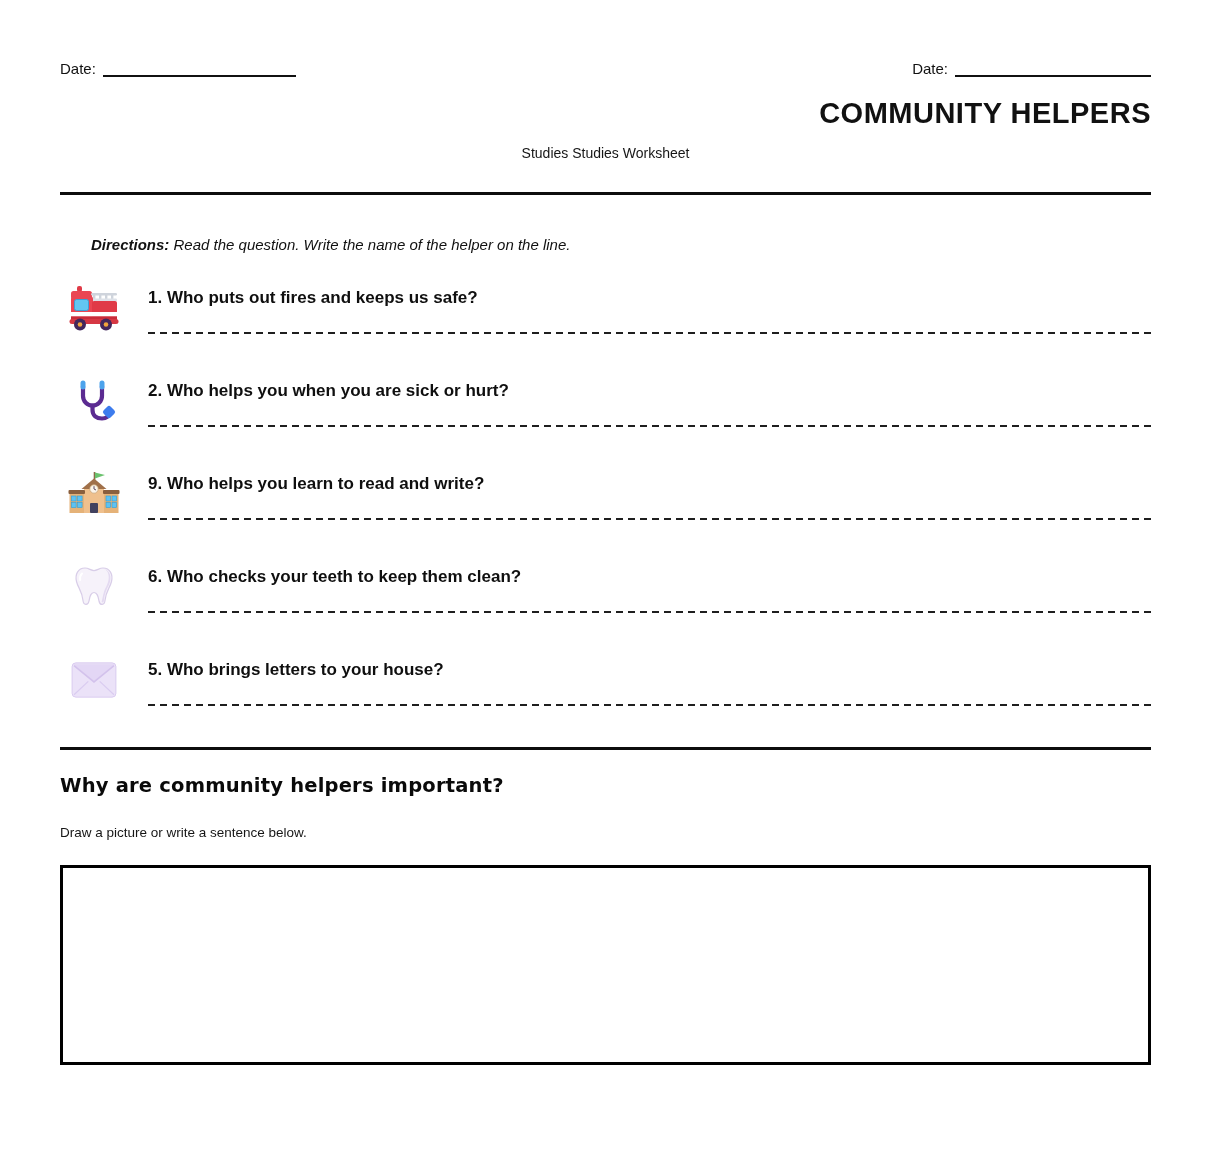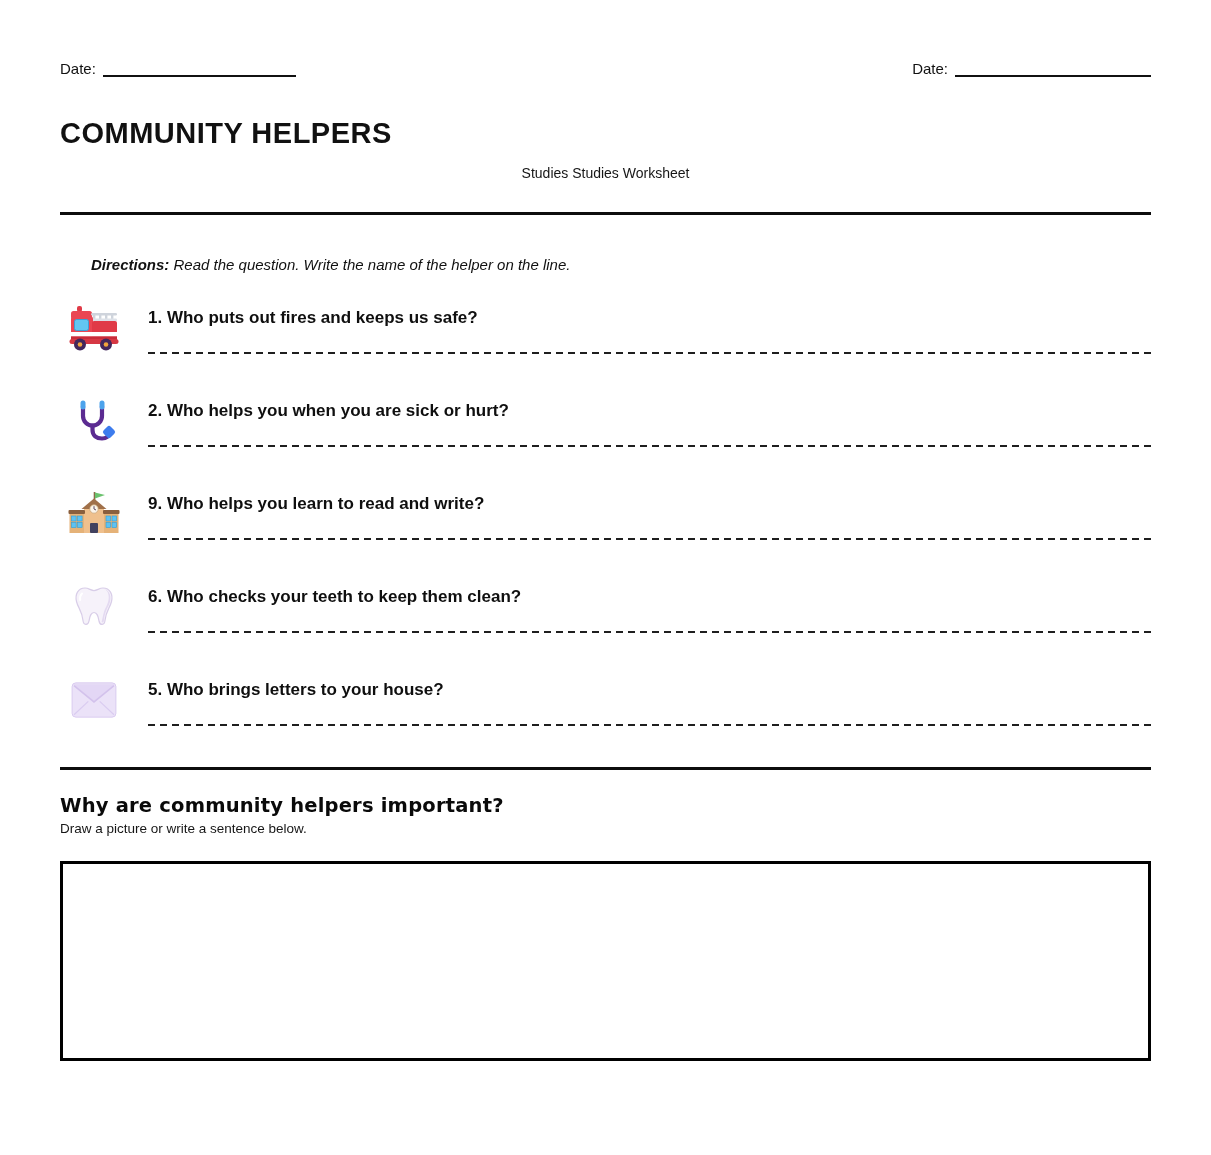--- a/index.html
+++ b/index.html
@@ -11,21 +11,21 @@
   }
   .page { padding: 58px 60px 0 60px; }
 
   
   .hdr-row { display: flex; justify-content: space-between; align-items: flex-end; font-size: 15px; }
   .hdr-field { display: flex; align-items: flex-end; }
   .write-line { display: inline-block; border-bottom: 2px solid #111; height: 19px; margin-left: 7px; }
   .name-line { width: 193px; }
   .date-line { width: 196px; }
 
-  .title { text-align: left; font-size: 29px; font-weight: bold; letter-spacing: 0.5px; margin-top: 40px; }
+  .title { text-align: right; font-size: 29px; font-weight: bold; letter-spacing: 0.5px; margin-top: 20px; }
   .subtitle { text-align: center; font-size: 14px; margin-top: 15px; color: #161616; }
 
   .rule { height: 3px; background: #0d0d0d; margin-top: 31px; }
   .rule2 { height: 3px; background: #0d0d0d; margin-top: 0; }
 
   .directions { margin-top: 41px; font-size: 15px; font-style: italic; margin-left: 31px; }
   .directions b { font-weight: bold; }
 
   .questions { margin-top: 29px; }
   .q-item { display: flex; align-items: flex-end; padding-left: 8px; margin-bottom: 41px; }
@@ -35,21 +35,21 @@
   .answer-line {
     margin-top: 24px; height: 2.4px;
     background: repeating-linear-gradient(to right, #1f1f1f 0 7px, transparent 7px 12px);
   }
 
   .reflect-heading {
     margin-top: 24px;
     font-family: "DejaVu Sans", sans-serif;
     font-weight: 800; font-size: 19.5px; letter-spacing: 0.2px; color: #0a0a0a;
   }
-  .reflect-instruction { margin-top: 4px; font-size: 13.5px; color: #161616; }
+  .reflect-instruction { margin-top: 28px; font-size: 13.5px; color: #161616; }
   .drawing-box { margin-top: 25px; height: 200px; border: 3px solid #000; background: #fff; }
 </style>
 </head>
 <body>
 
 <div class="page">
 
   <div class="hdr-row">
     <div class="hdr-field">
       <span>Date:</span>

